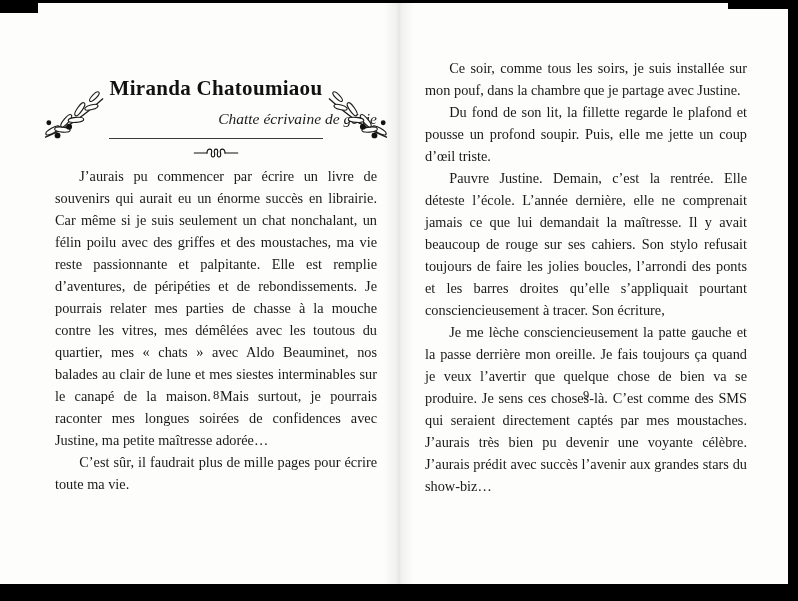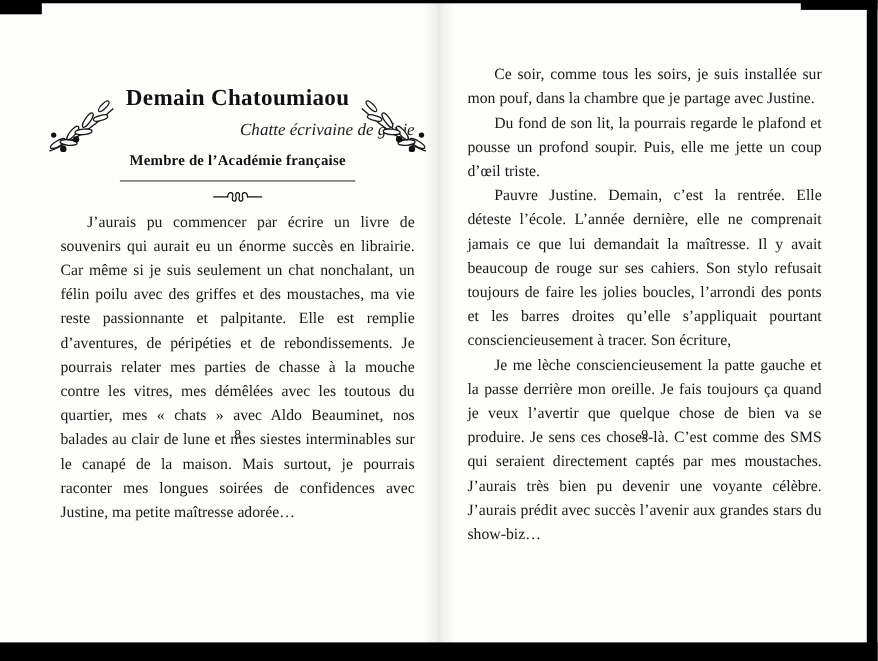--- a/index.html
+++ b/index.html
@@ -131,46 +131,46 @@
           <ellipse cx="53" cy="6" rx="6.5" ry="2.3" transform="rotate(-45 53 6)"></ellipse>
         </g>
         <g fill="#111">
           <circle cx="15" cy="46" r="3"></circle>
           <circle cx="27" cy="37" r="3"></circle>
           <circle cx="6" cy="33" r="2.5"></circle>
         </g>
       </svg>
     </span>
 
-    <h1 class="chapter-title">Demain Chatoumiaou</h1>
+    <h1 class="chapter-title">Miranda Chatoumiaou</h1>
     <div class="chapter-subtitle">Chatte écrivaine de génie</div>
-    <div class="chapter-affiliation">Membre de l’Académie française</div>
     <div class="header-rule"></div>
 
     <div class="divider-ornament">
       <svg viewBox="0 0 64 16" width="48" height="14" aria-hidden="true">
         <g fill="none" stroke="#111" stroke-width="1.5" stroke-linecap="round">
           <path d="M3 8 H20"></path>
           <path d="M44 8 H61"></path>
           <path d="M20 8 C20 1 28 1 26 8 C24 15 32 15 30 8 C28 1 36 1 34 8 C32 15 40 15 38 8 C36 1 44 1 44 8"></path>
         </g>
       </svg>
     </div>
 
     <div class="body-text">
       <p>J’aurais pu commencer par écrire un livre de souvenirs qui aurait eu un énorme succès en librairie. Car même si je suis seulement un chat nonchalant, un félin poilu avec des griffes et des moustaches, ma vie reste passionnante et palpitante. Elle est remplie d’aventures, de péripéties et de rebondissements. Je pourrais relater mes parties de chasse à la mouche contre les vitres, mes démêlées avec les toutous du quartier, mes « chats » avec Aldo Beauminet, nos balades au clair de lune et mes siestes interminables sur le canapé de la maison. Mais surtout, je pourrais raconter mes longues soirées de confidences avec Justine, ma petite maîtresse adorée…</p>
+      <p>C’est sûr, il faudrait plus de mille pages pour écrire toute ma vie.</p>
     </div>
 
     <div class="page-number">8</div>
   </div>
 
   <div class="page page-right">
     <div class="body-text">
       <p>Ce soir, comme tous les soirs, je suis installée sur mon pouf, dans la chambre que je partage avec Justine.</p>
-      <p>Du fond de son lit, la pourrais regarde le plafond et pousse un profond soupir. Puis, elle me jette un coup d’œil triste.</p>
+      <p>Du fond de son lit, la fillette regarde le plafond et pousse un profond soupir. Puis, elle me jette un coup d’œil triste.</p>
       <p>Pauvre Justine. Demain, c’est la rentrée. Elle déteste l’école. L’année dernière, elle ne comprenait jamais ce que lui demandait la maîtresse. Il y avait beaucoup de rouge sur ses cahiers. Son stylo refusait toujours de faire les jolies boucles, l’arrondi des ponts et les barres droites qu’elle s’appliquait pourtant consciencieusement à tracer. Son écriture,</p>
       <p>Je me lèche consciencieusement la patte gauche et la passe derrière mon oreille. Je fais toujours ça quand je veux l’avertir que quelque chose de bien va se produire. Je sens ces choses-là. C’est comme des SMS qui seraient directement captés par mes moustaches. J’aurais très bien pu devenir une voyante célèbre. J’aurais prédit avec succès l’avenir aux grandes stars du show-biz…</p>
     </div>
 
     <div class="page-number">9</div>
   </div>
 
   <div class="gutter-shadow"></div>
   <div class="scan-border scan-top-strip"></div>
   <div class="scan-border scan-top-left-tab"></div>

